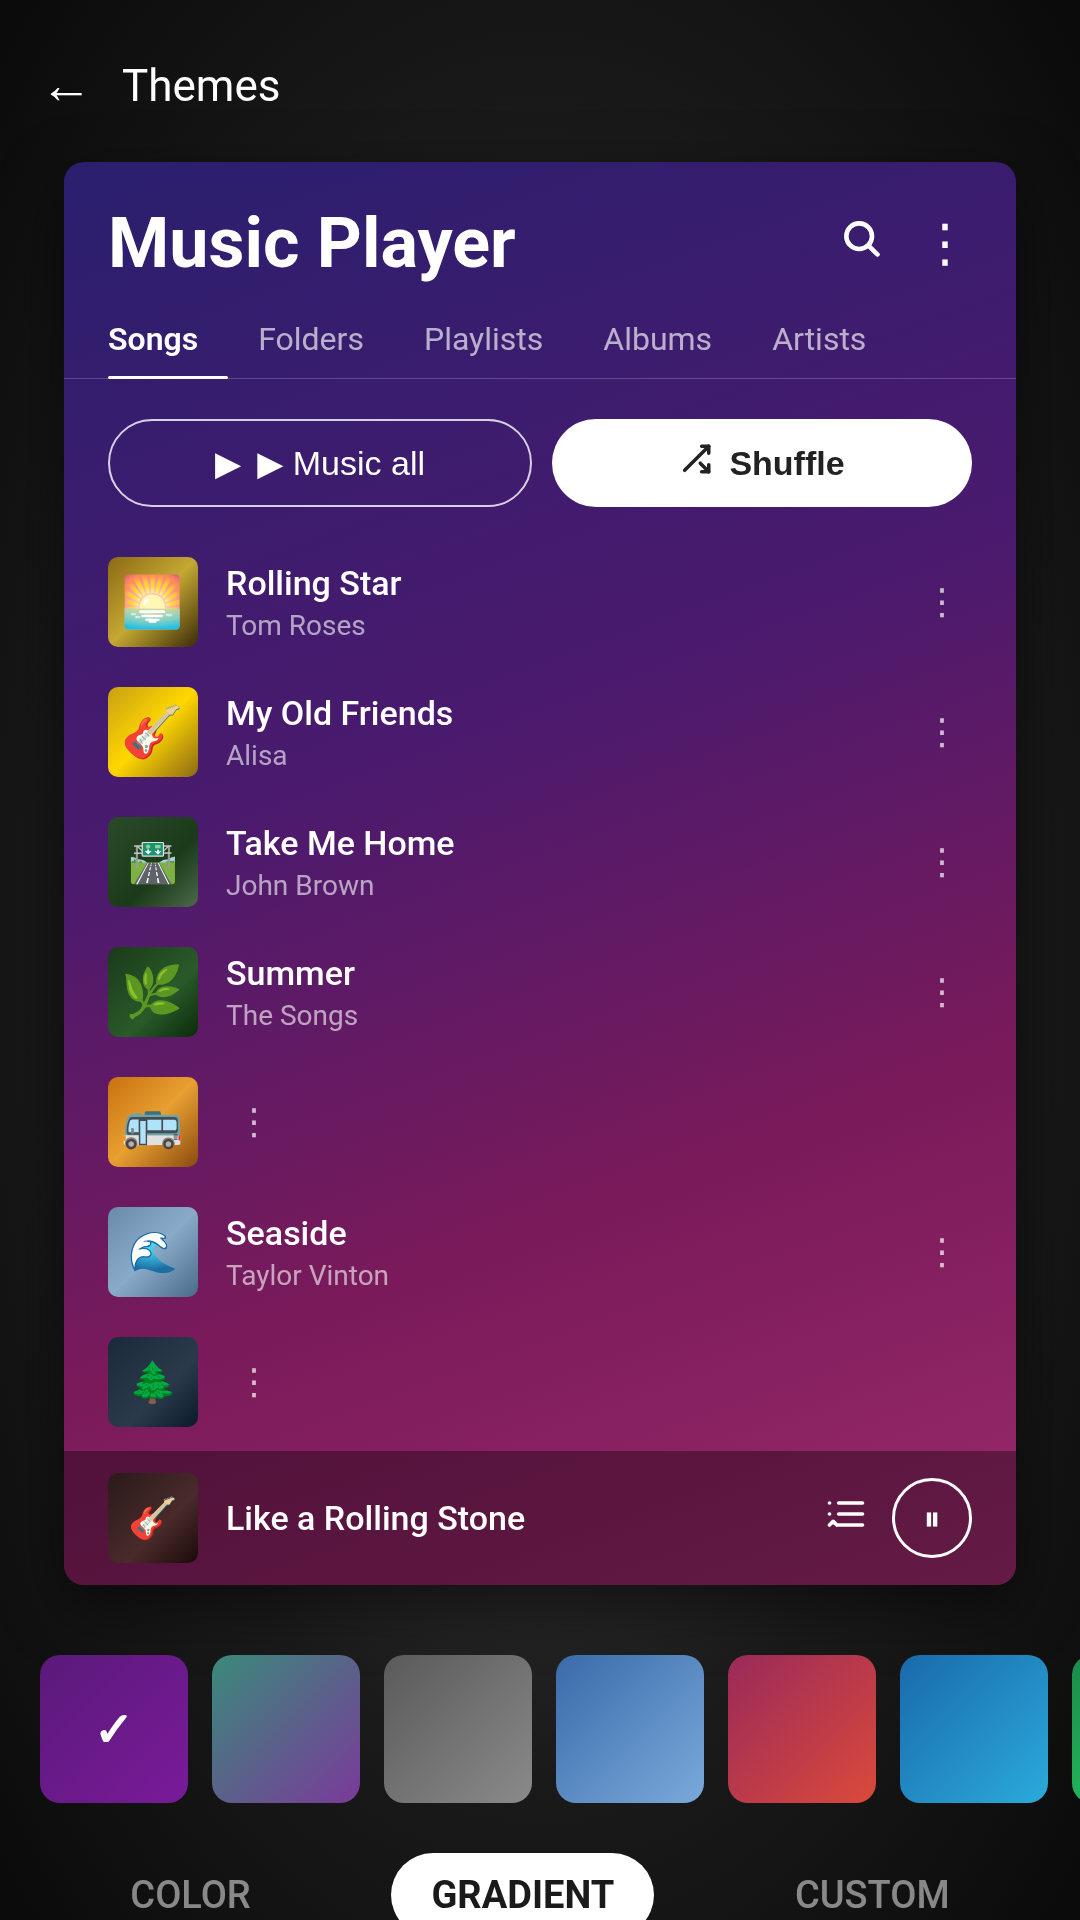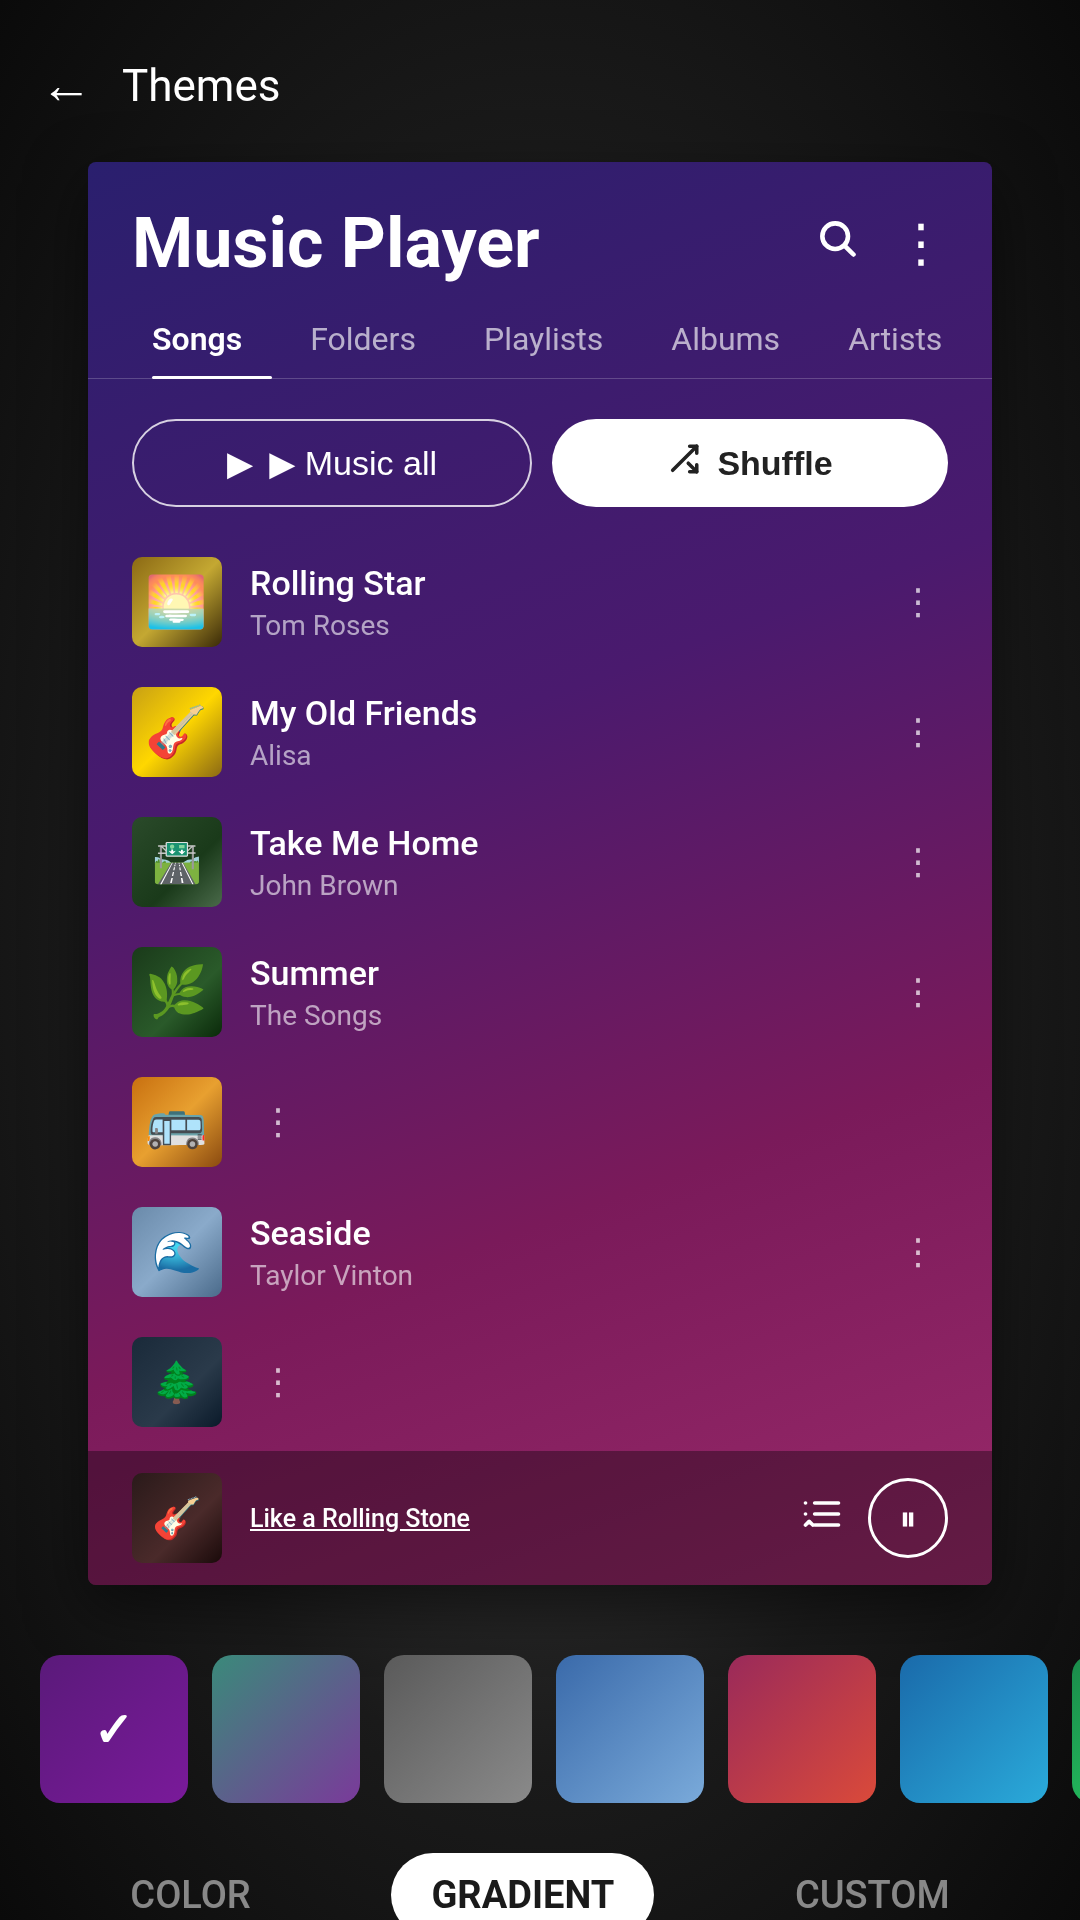--- a/index.html
+++ b/index.html
@@ -27,22 +27,22 @@
       line-height: 1;
     }
     .header-title {
       font-size: 44px;
       font-weight: 400;
       color: #fff;
     }
 
     
     .player-card {
-      margin: 20px 88px;
-      border-radius: 8px;
+      margin: 20px 64px;
+      border-radius: 20px;
       overflow: hidden;
       background: linear-gradient(160deg, #2a1f6e 0%, #4a1a6e 40%, #7a1a5a 70%, #9a2a6a 100%);
       box-shadow: 0 20px 60px rgba(0,0,0,0.5);
     }
 
     
     .card-header {
       display: flex;
       align-items: center;
       justify-content: space-between;
@@ -60,22 +60,22 @@
     }
     .card-icon {
       font-size: 44px;
       color: #fff;
       cursor: pointer;
     }
 
     
     .tabs {
       display: flex;
-      gap: 8px;
-      padding: 0 64px;
+      gap: 0;
+      padding: 0 44px;
       border-bottom: 1px solid rgba(255,255,255,0.2);
       margin-bottom: 30px;
     }
     .tab {
       font-size: 32px;
       color: rgba(255,255,255,0.65);
       padding: 16px 30px 20px;
       cursor: pointer;
       position: relative;
       white-space: nowrap;
@@ -197,24 +197,23 @@
       margin-top: 4px;
     }
     .now-thumb {
       width: 90px;
       height: 90px;
       border-radius: 10px;
       flex-shrink: 0;
     }
     .now-title {
       flex: 1;
-      font-size: 25px;
+      font-size: 34px;
       font-weight: 500;
       color: #fff;
-      text-decoration: underline;
     }
     .now-icons {
       display: flex;
       align-items: center;
       gap: 24px;
     }
     .now-queue-icon {
       font-size: 38px;
       color: #fff;
     }

